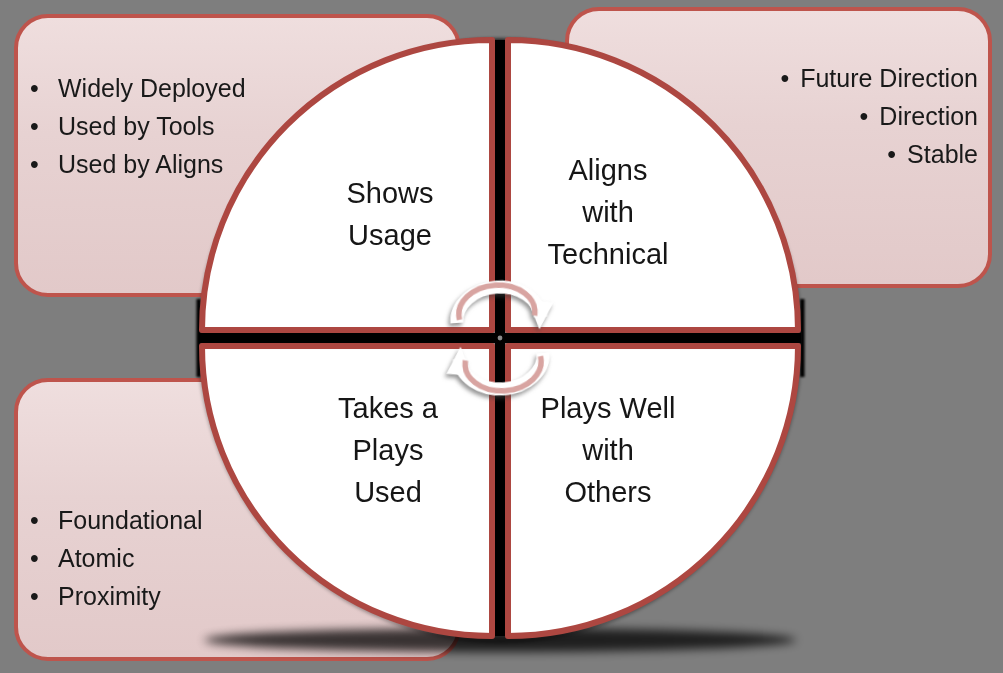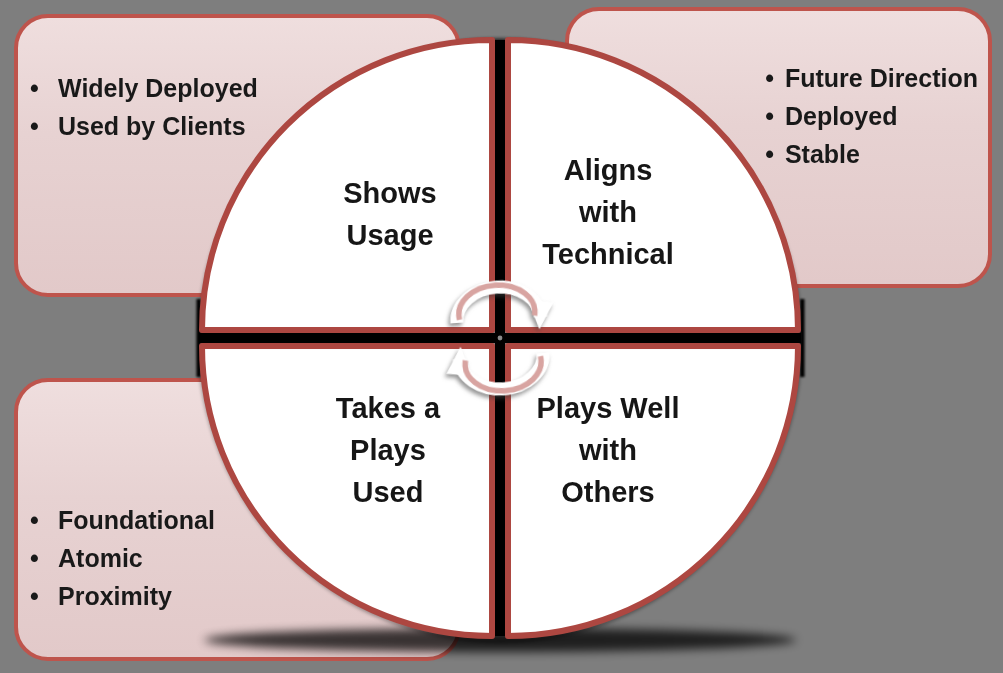--- a/index.html
+++ b/index.html
@@ -1,41 +1,40 @@
 <!DOCTYPE html>
 <html><head>
 <meta charset="utf-8">
 <style>
   html,body{margin:0;padding:0;background:#7E7E7E;}
   .stage{
     position:relative;width:1003px;height:673px;overflow:hidden;
     background:#7E7E7E;
     font-family:"Liberation Sans", sans-serif;
     color:#1b1b1b;
-    font-weight:bold;
   }
   
   .corner-box{
     position:absolute;
     border:4px solid #BE544C;
     border-radius:34px;
     background:linear-gradient(180deg,#EFDEDE 0%,#E7D2D2 42%,#E2C9C9 100%);
     box-sizing:border-box;
   }
   .box-tl{left:14px;top:14px;width:447px;height:283px;}
   .box-tr{left:565px;top:7px;width:427px;height:281px;}
   .box-bl{left:14px;top:378px;width:447px;height:283px;padding-left:20px;}
   .box-br{left:565px;top:378px;width:427px;height:280px;}
   .bullet-list{
     position:absolute;margin:0;padding:0;list-style:none;
     font-size:25px;line-height:38px;color:#191919;
   }
   .bullet-list li{white-space:nowrap;}
   .list-left{left:12px;text-align:left;}
-  .list-right{right:10px;text-align:left;}
+  .list-right{right:10px;text-align:right;}
   .box-tl .bullet-list{top:51px;}
   .box-tr .bullet-list{top:48px;}
   .box-bl .bullet-list{top:119px;}
   .box-br .bullet-list{top:119px;}
   .list-left .bullet{display:inline-block;width:28px;}
   .list-right .bullet{display:inline-block;margin-right:11px;}
   
   .circle-svg{position:absolute;left:0;top:0;width:1003px;height:673px;}
   .soft-blur-2{filter:blur(2px);}
   .soft-blur-1{filter:blur(1px);}
@@ -53,28 +52,29 @@
   .label-br{left:508px;top:387px;}
 </style>
 </head>
 <body>
 
 <div class="stage">
 
   <div class="corner-box box-tl">
     <ul class="bullet-list list-left">
       <li><span class="bullet">•</span><span>Widely Deployed</span></li>
-      <li><span class="bullet">•</span><span>Used by Clients</span></li>
+      <li><span class="bullet">•</span><span>Used by Tools</span></li>
+      <li><span class="bullet">•</span><span>Used by Aligns</span></li>
     </ul>
   </div>
 
   <div class="corner-box box-tr">
     <ul class="bullet-list list-right">
       <li><span class="bullet">•</span><span>Future Direction</span></li>
-      <li><span class="bullet">•</span><span>Deployed</span></li>
+      <li><span class="bullet">•</span><span>Direction</span></li>
       <li><span class="bullet">•</span><span>Stable</span></li>
     </ul>
   </div>
 
   <div class="corner-box box-bl">
     <ul class="bullet-list list-left">
       <li><span class="bullet">•</span><span>Foundational</span></li>
       <li><span class="bullet">•</span><span>Atomic</span></li>
       <li><span class="bullet">•</span><span>Proximity</span></li>
     </ul>

